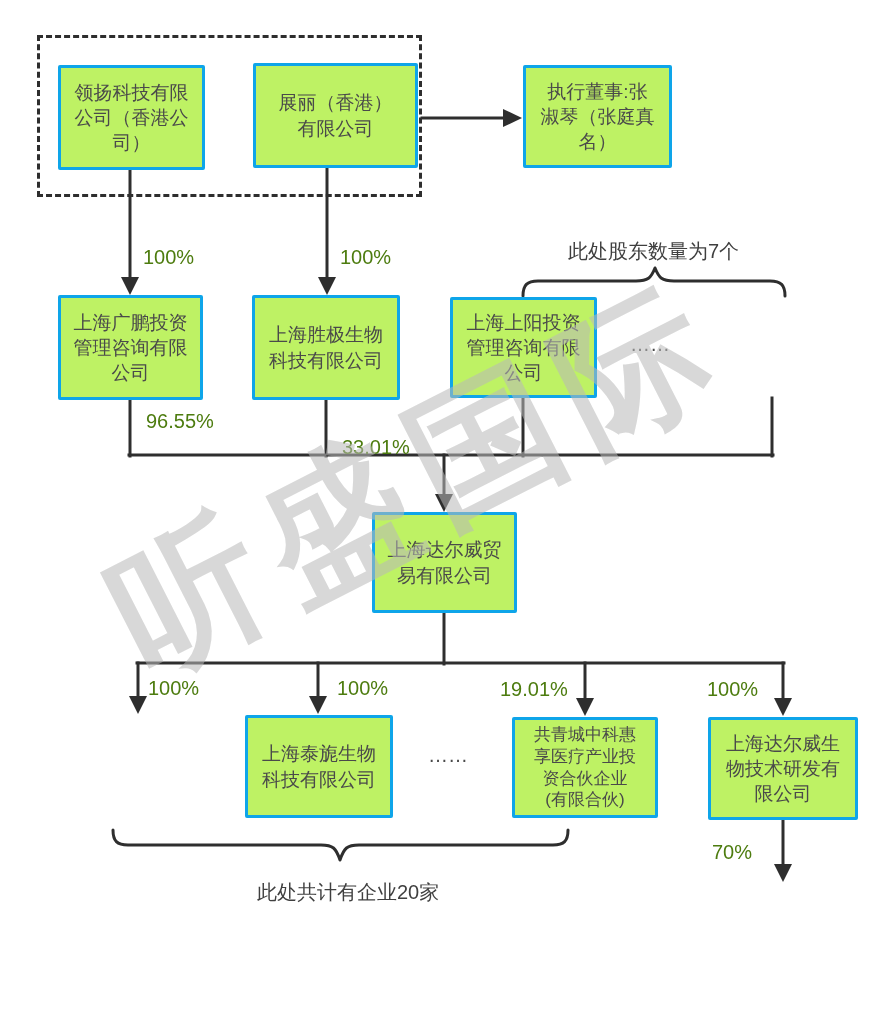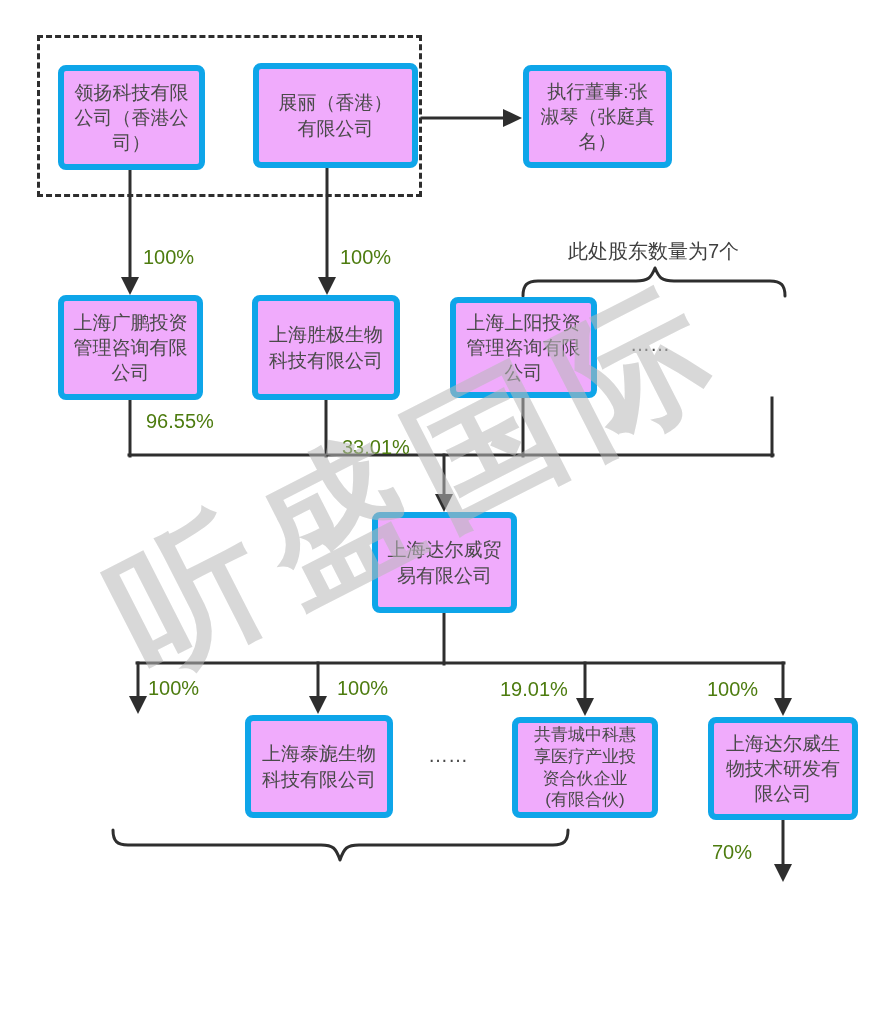--- a/index.html
+++ b/index.html
@@ -3,21 +3,21 @@
 <meta charset="utf-8">
 <style>
   html,body { margin:0; padding:0; background:#ffffff; }
   .canvas {
     position:relative; width:895px; height:1024px; background:#ffffff;
     font-family:"Liberation Sans","DejaVu Sans",sans-serif; overflow:hidden;
   }
   .layer { position:absolute; left:0; top:0; width:895px; height:1024px; }
   .node {
     position:absolute; box-sizing:border-box;
-    border:6px solid #0ea5e9; border-radius:8px; background:#f0abfc;
+    border:3px solid #0ea5e9; border-radius:2px; background:#bef264;
     display:flex; align-items:center; justify-content:center;
     text-align:center; font-size:19px; line-height:1.32; color:#4a4a4a;
     white-space:pre-line; z-index:10;
   }
   .dashed-group {
     position:absolute; left:37px; top:35px; width:385px; height:162px;
     border:3px dashed #2e2e2e; box-sizing:border-box; z-index:5; background:transparent;
   }
   #n-lingyang { left:58px;  top:65px;  width:147px; height:105px; }
   #n-zhanli   { left:253px; top:63px;  width:165px; height:105px;text-align:center; }
@@ -140,19 +140,20 @@
   <div class="pct" id="p-zl">100%</div>
   <div class="pct" id="p-gp">96.55%</div>
   <div class="pct" id="p-sj">33.01%</div>
   <div class="pct" id="p-dz">100%</div>
   <div class="pct" id="p-tn">100%</div>
   <div class="pct" id="p-gq">19.01%</div>
   <div class="pct" id="p-dw">100%</div>
   <div class="pct" id="p-dk">70%</div>
 
   <div class="note" id="note-shareholders">此处股东数量为7个</div>
+  <div class="note" id="note-companies">此处共计有企业20家</div>
 
   <div class="dots" id="dots-top">……</div>
   <div class="dots" id="dots-bottom">……</div>
 
   <div class="watermark">听盛国际</div>
 
 </div>
 
 </body></html>

